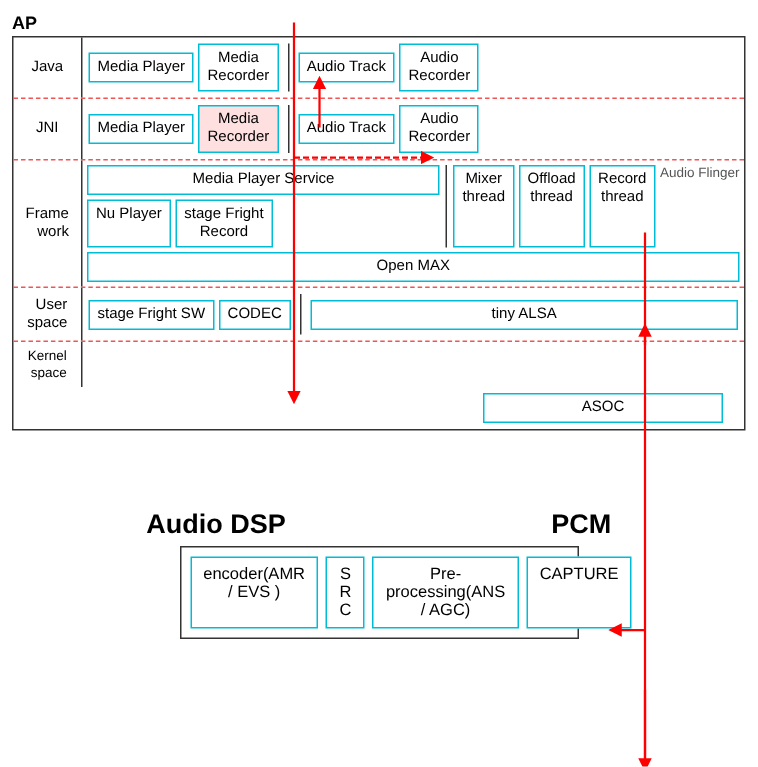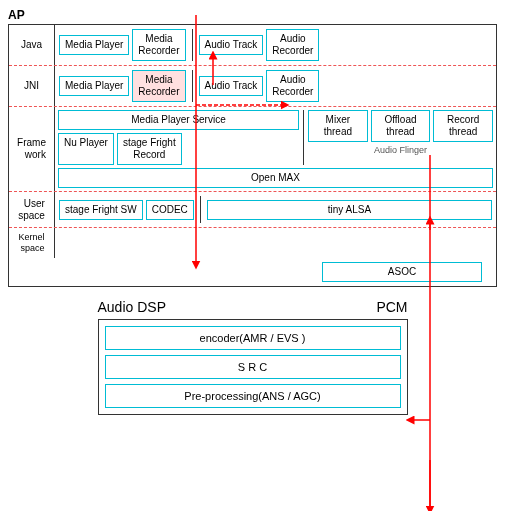--- a/index.html
+++ b/index.html
@@ -89,21 +89,21 @@
     .fw-left {
       flex: 1;
       display: flex;
       flex-direction: column;
       gap: 3px;
     }
 
     .fw-right {
       border-left: 1px solid #333;
       display: flex;
-      flex-direction: column;
+      flex-direction: row;
       padding: 4px;
       gap: 3px;
       min-width: 180px;
     }
 
     .fw-right-top {
       display: flex;
       gap: 3px;
       align-items: stretch;
     }
@@ -129,30 +129,31 @@
     }
 
     .lower-header {
       display: flex;
       justify-content: space-between;
       width: 310px;
       margin-bottom: 4px;
     }
 
     .lower-header-label {
-      font-size: 14px;
-      font-weight: normal;
+      font-size: 18px;
+      font-weight: bold;
+      margin-top: 40px;
     }
 
     .lower-box {
       border: 1.5px solid #333;
-      width: 310px;
+      width: 266px;
       padding: 6px;
       display: flex;
-      flex-direction: column;
+      flex-direction: row;
       gap: 5px;
       position: relative;
     }
 
     .lower-comp {
       border: 1.5px solid #00bcd4;
       padding: 5px 8px;
       font-size: 11px;
       text-align: center;
       background: #fff;
@@ -268,20 +269,21 @@
 
   <div class="lower-section">
     <div class="lower-header">
       <span class="lower-header-label">Audio DSP</span>
       <span class="lower-header-label">PCM</span>
     </div>
     <div class="lower-box">
       <div class="lower-comp">encoder(AMR / EVS )</div>
       <div class="lower-comp">S R C</div>
       <div class="lower-comp">Pre-processing(ANS / AGC)</div>
+      <div class="lower-comp">CAPTURE</div>
     </div>
   </div>
 
   <svg class="svg-overlay" width="505" height="511" xmlns="http://www.w3.org/2000/svg">
     <defs>
       <marker id="arrowRed" markerWidth="6" markerHeight="6" refX="3" refY="3" orient="auto">
         <path d="M0,0 L6,3 L0,6 Z" fill="red"></path>
       </marker>
       <marker id="arrowRedUp" markerWidth="6" markerHeight="6" refX="3" refY="3" orient="auto">
         <path d="M0,6 L6,3 L0,0 Z" fill="red"></path>

